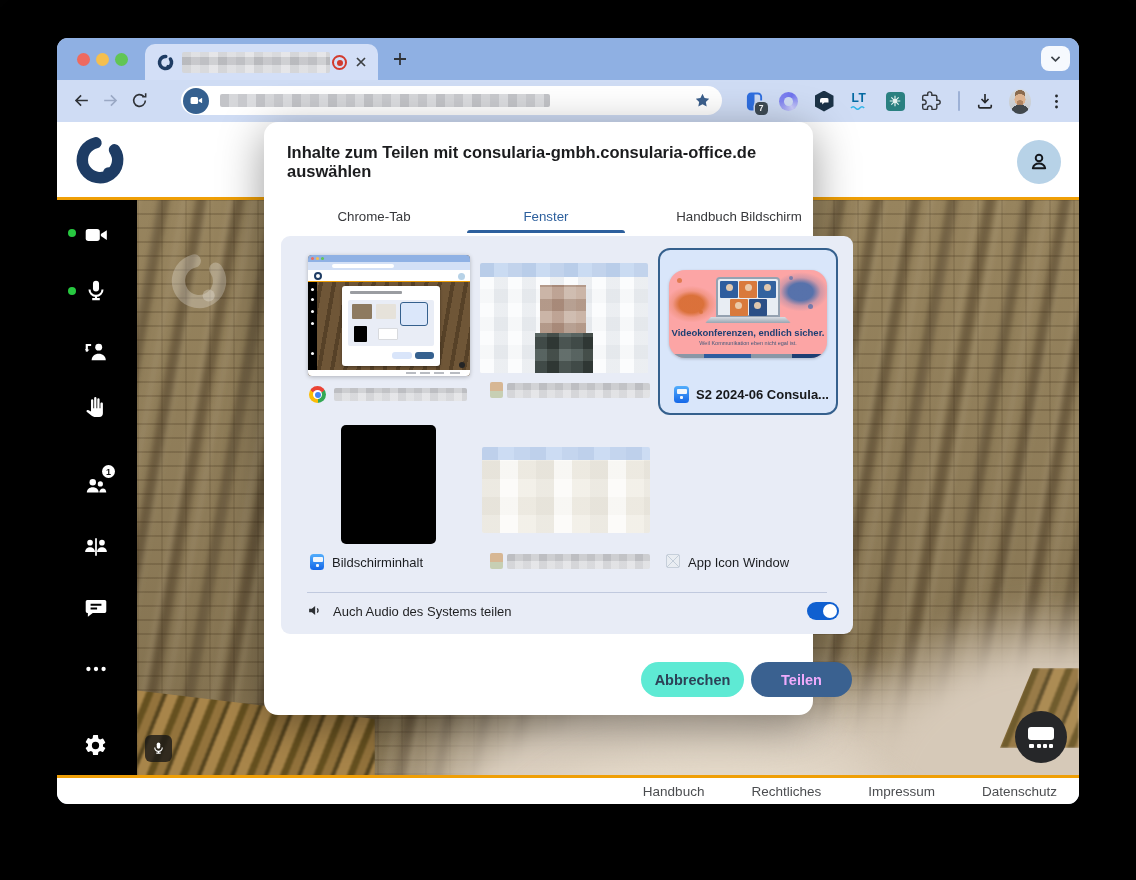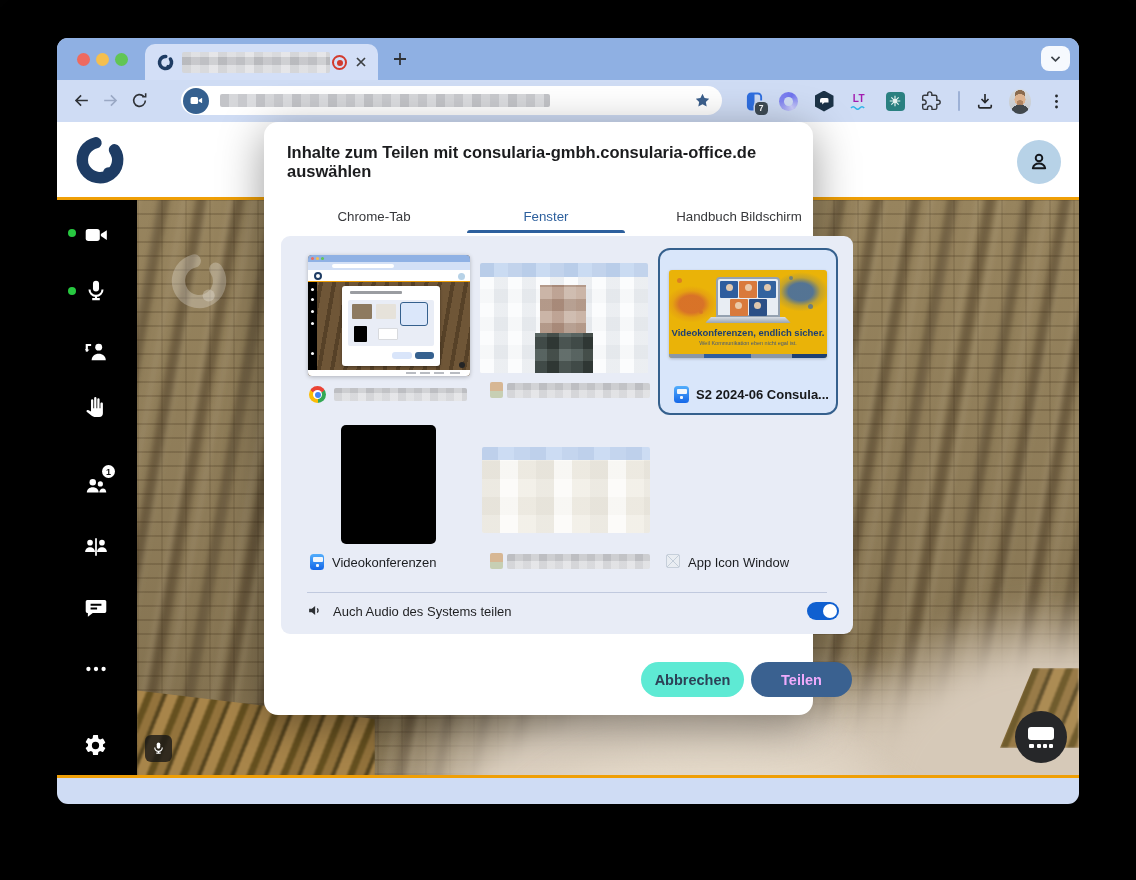--- a/index.html
+++ b/index.html
@@ -32,21 +32,21 @@
   .url-mos { position:absolute; left:39px; top:8px; width:330px; height:13px; background-image:repeating-linear-gradient(90deg,#c3c4c8 0 9px,#d6d7da 9px 18px,#c9cace 18px 27px,#dcdde0 27px 36px); border-radius:2px; }
   .star { position:absolute; right:11px; top:6px; width:17px; height:17px; }
   .extic { position:absolute; top:10px; width:22px; height:22px; display:flex; align-items:center; justify-content:center; }
   .b7 { position:relative; width:19px; height:19px; }
   .b7badge { position:absolute; right:-4px; bottom:-4px; width:13px; height:13px; border-radius:4.5px; background:#3f4b55; color:#fff; font-size:8.5px; font-weight:bold; display:flex; align-items:center; justify-content:center; box-shadow:0 0 0 1.5px #cfdcf4; }
   .spiral { width:19px; height:19px; border-radius:50%; background:conic-gradient(from 30deg,#6f74ee,#caccfa,#8487f2,#6f74ee); position:relative; }
   .spiral::after { content:""; position:absolute; inset:5px; border-radius:50%; background:#cfdcf4; }
   .hexic { width:19px; height:21px; background:#1c3347; clip-path:polygon(50% 0,100% 25%,100% 75%,50% 100%,0 75%,0 25%); position:relative; }
   .hexic::after { content:""; position:absolute; left:5px; top:7px; width:9px; height:7px; border-radius:2px; background:#fff; clip-path:polygon(0 0,100% 0,100% 70%,55% 70%,30% 100%,30% 70%,0 70%); }
   .ltic { display:flex; flex-direction:column; align-items:center; }
-  .lt-txt { font-size:10px; font-weight:bold; color:#a21caf; letter-spacing:.5px; line-height:13px; }
+  .lt-txt { font-size:12px; font-weight:bold; color:#0369a1; letter-spacing:.5px; line-height:13px; }
   .tealic { width:19px; height:19px; border-radius:4px; background:#2a8080; display:flex; align-items:center; justify-content:center; }
   .sep { position:absolute; top:11px; width:2px; height:20px; background:#9db1d6; border-radius:1px; }
   .avatar { width:25px; height:25px; border-radius:50%;
     background:
       radial-gradient(circle at 50% 100%, #41484d 0 34%, transparent 35%),
       radial-gradient(circle at 50% 58%, #b08562 0 18%, transparent 19%),
       radial-gradient(circle at 50% 42%, #ddb38f 0 30%, transparent 31%),
       radial-gradient(circle at 50% 25%, #8a6b4e 0 24%, transparent 25%),
       linear-gradient(#d6dade,#c2c7cd); }
 
@@ -152,21 +152,21 @@
   .pix2 { position:absolute; left:201px; top:211px; width:168px; height:86px; border-radius:2px; overflow:hidden; }
   .q-top { position:absolute; left:0; top:0; width:168px; height:13px;
     background:repeating-linear-gradient(90deg,#bed0eb 0 16px,#ccdcf3 16px 32px,#c4d5ee 32px 48px); }
   .q-body { position:absolute; left:0; top:13px; width:168px; height:73px;
     background-image:
       repeating-linear-gradient(90deg, rgba(216,212,200,.38) 0 18px, rgba(255,255,255,.55) 18px 36px, rgba(230,226,214,.32) 36px 54px),
       repeating-linear-gradient(0deg, #f9f7f2 0 18px, #f0ede6 18px 36px); }
 
   
   .selbox { position:absolute; left:377px; top:12px; width:180px; height:167px; border:2px solid #35608d; border-radius:12px; background:#d9e6fa; }
-  .slide { position:absolute; left:9px; top:20px; width:158px; height:88px; border-radius:3px; background:#eab308; overflow:hidden; box-shadow:0 1px 3px rgba(0,0,0,.2); }
+  .slide { position:absolute; left:9px; top:20px; width:158px; height:88px; border-radius:16px; background:#fca5a5; overflow:hidden; box-shadow:0 1px 3px rgba(0,0,0,.2); }
   .splashL { position:absolute; left:-12px; top:4px; width:78px; height:58px;
     background:radial-gradient(ellipse 46% 44% at 44% 52%, rgba(214,106,44,.88) 0 34%, rgba(214,106,44,.25) 52%, rgba(214,106,44,0) 72%); }
   .splashR { position:absolute; right:-14px; top:-8px; width:84px; height:62px;
     background:radial-gradient(ellipse 46% 44% at 52% 48%, rgba(58,105,172,.85) 0 32%, rgba(58,105,172,.22) 52%, rgba(58,105,172,0) 72%); }
   .spdot { position:absolute; border-radius:50%; }
   .lap-screen { position:absolute; left:47px; top:7px; width:64px; height:40px; background:#e8edf3; border:2px solid #95a2b1; border-radius:4px 4px 0 0; padding:1.5px; display:flex; flex-wrap:wrap; gap:1px; justify-content:center; align-content:flex-start; }
   .tile { width:18px; height:17px; border-radius:1px; position:relative; }
   .tile::after { content:""; position:absolute; left:50%; top:3px; width:7px; height:7px; margin-left:-3.5px; border-radius:50%; background:rgba(235,205,175,.95); }
   .lap-base { position:absolute; left:36px; top:47px; width:86px; height:6px; background:linear-gradient(#d8dde3,#9aa5b1); clip-path:polygon(7% 0,93% 0,100% 100%,0 100%); border-radius:2px; }
   .sl-head { position:absolute; left:0; right:0; top:57px; text-align:center; font-size:9.5px; font-weight:bold; color:#1d3f73; }
@@ -440,20 +440,26 @@
             <div class="fd" style="left:1px;width:5px;height:4px"></div>
             <div class="fd" style="left:9px"></div>
             <div class="fd" style="left:15px"></div>
             <div class="fd" style="left:21px"></div>
           </div>
         </div>
       </div>
     </div>
 
     <div class="orange"></div>
+    <div class="app-footer">
+      <span class="flink">Handbuch</span>
+      <span class="flink">Rechtliches</span>
+      <span class="flink">Impressum</span>
+      <span class="flink">Datenschutz</span>
+    </div>
   </div>
 
   <div class="dialog">
     <div class="dg-title">Inhalte zum Teilen mit consularia-gmbh.consularia-office.de auswählen</div>
 
     <span class="dg-tab" style="left:110px">Chrome-Tab</span>
     <span class="dg-tab active" style="left:282px">Fenster</span>
     <span class="dg-tab" style="left:475px">Handbuch Bildschirm</span>
     <div class="dg-underline"></div>
 
@@ -541,21 +547,21 @@
         <div style="position:absolute;left:14px;top:136px">
             <div class="appic"></div>
           </div>
         <div class="sel-label">S2 2024-06 Consula...</div>
       </div>
 
       <div class="blackthumb"></div>
       <div style="position:absolute;left:29px;top:318px">
           <div class="appic" style="width:14px;height:16px"></div>
         </div>
-      <div class="thumb-label" style="left:51px;top:319px">Videokonferenzen</div>
+      <div class="thumb-label" style="left:51px;top:319px">Bildschirminhalt</div>
 
       <div class="pix2">
         <div class="q-top"></div>
           <div class="q-body"></div>
       </div>
       <div style="position:absolute;left:209px;top:317px">
           <div class="tanic"></div>
         </div>
       <div class="mos-label" style="position:absolute;left:226px;top:318px;width:143px;height:15px"></div>
 

